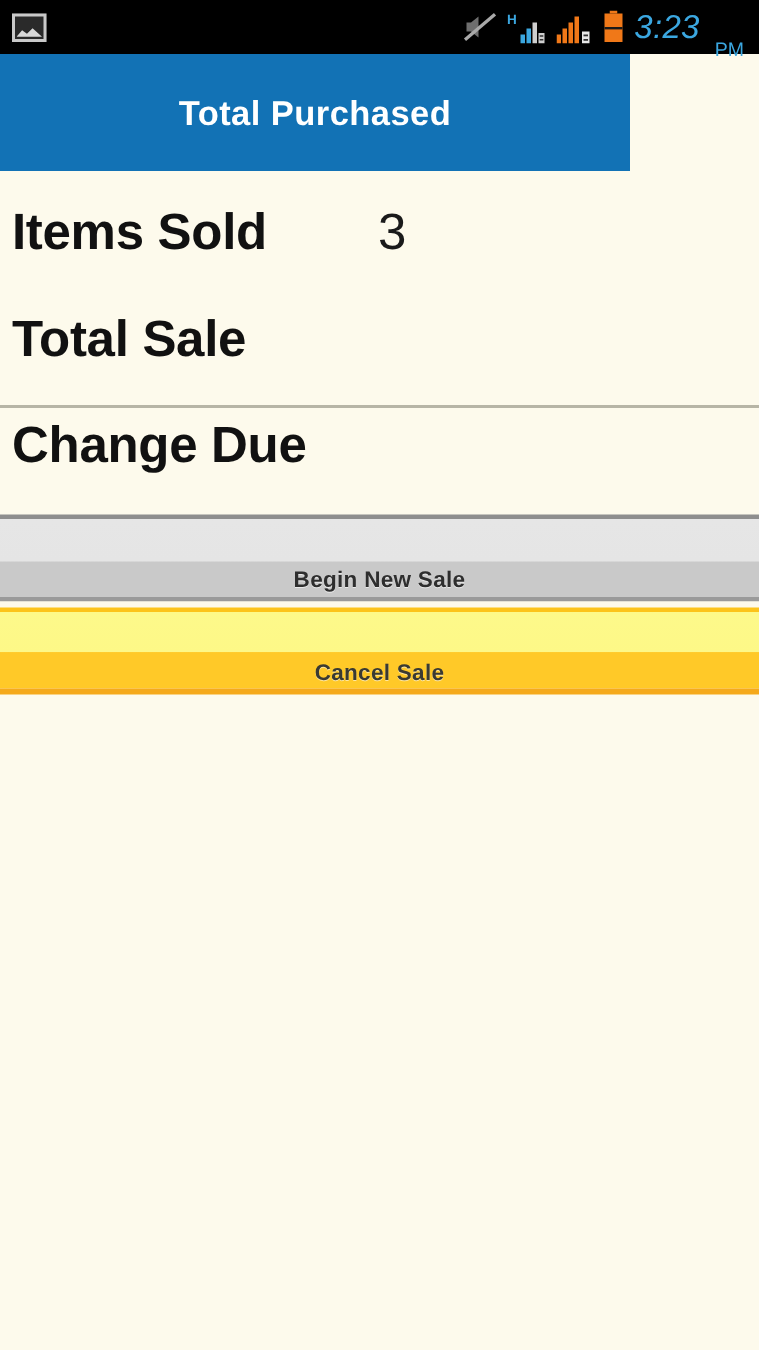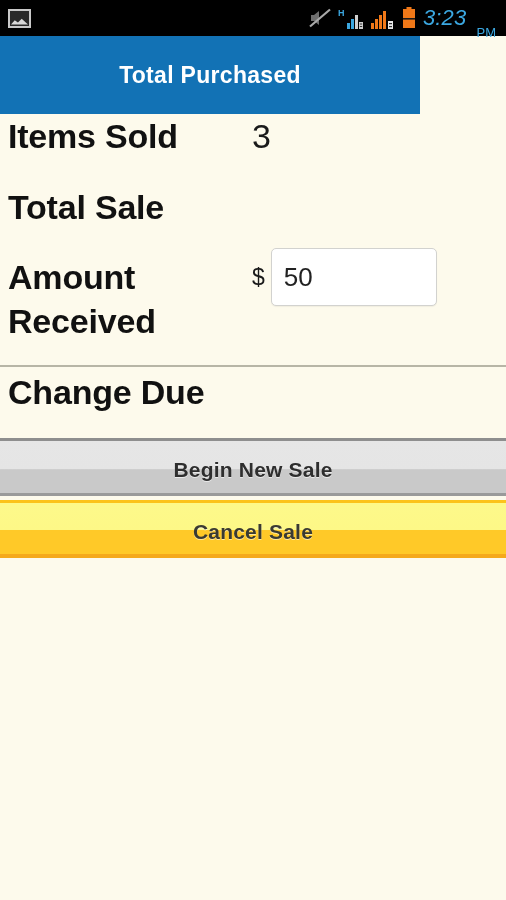--- a/index.html
+++ b/index.html
@@ -117,21 +117,21 @@
     letter-spacing: -0.2px;
   }
   .row .value {
     font-size: 34px;
     font-weight: normal;
     color: #1a1a1a;
     line-height: 44px;
     letter-spacing: -0.2px;
   }
 
-  #row-items-sold { }
+  #row-items-sold { padding-top: 19px; }
   #row-total-sale { padding-top: 27px; flex-direction: column; }
   #row-amount-received { padding-top: 26px; }
 
   .input-wrap {
     display: flex;
     align-items: flex-start;
   }
   .dollar-prefix {
     font-size: 23px;
     color: #1a1a1a;
@@ -162,23 +162,23 @@
 
   #row-change-due { padding-top: 3px; padding-bottom: 24px; }
 
   
   #buttons { width: 506px; }
   .btn {
     display: block;
     width: 506px;
     box-sizing: border-box;
     border: none;
-    padding: 0;
+    padding: 12px;
     font-family: "Liberation Sans", sans-serif;
-    font-size: 21px;
+    font-size: 15px;
     font-weight: bold;
     letter-spacing: 0.2px;
     text-align: center;
     cursor: pointer;
   }
   #begin-new-sale-button {
     height: 58px;
     line-height: 58px;
     color: #2e2e2e;
     background: linear-gradient(to bottom, #e6e6e6 0%, #e5e5e5 54%, #c9c9c9 55%, #c9c9c9 100%);
@@ -255,27 +255,20 @@
 
     <div class="row" id="row-items-sold">
       <span class="label">Items Sold</span>
       <span class="value">3</span>
     </div>
 
     <div class="row" id="row-total-sale">
       <span class="label">Total Sale</span>
     </div>
 
-    <div class="row" id="row-amount-received">
-      <span class="label">Amount Received</span>
-      <span class="input-wrap">
-        <span class="dollar-prefix">$</span>
-        <input id="amount-input" type="text" value="50" style="">
-      </span>
-    </div>
 
     <div id="divider"></div>
 
     <div class="row" id="row-change-due">
       <span class="label">Change Due</span>
     </div>
 
     <div id="buttons">
       <button class="btn" id="begin-new-sale-button">Begin New Sale</button>
       <div id="btn-gap"></div>

